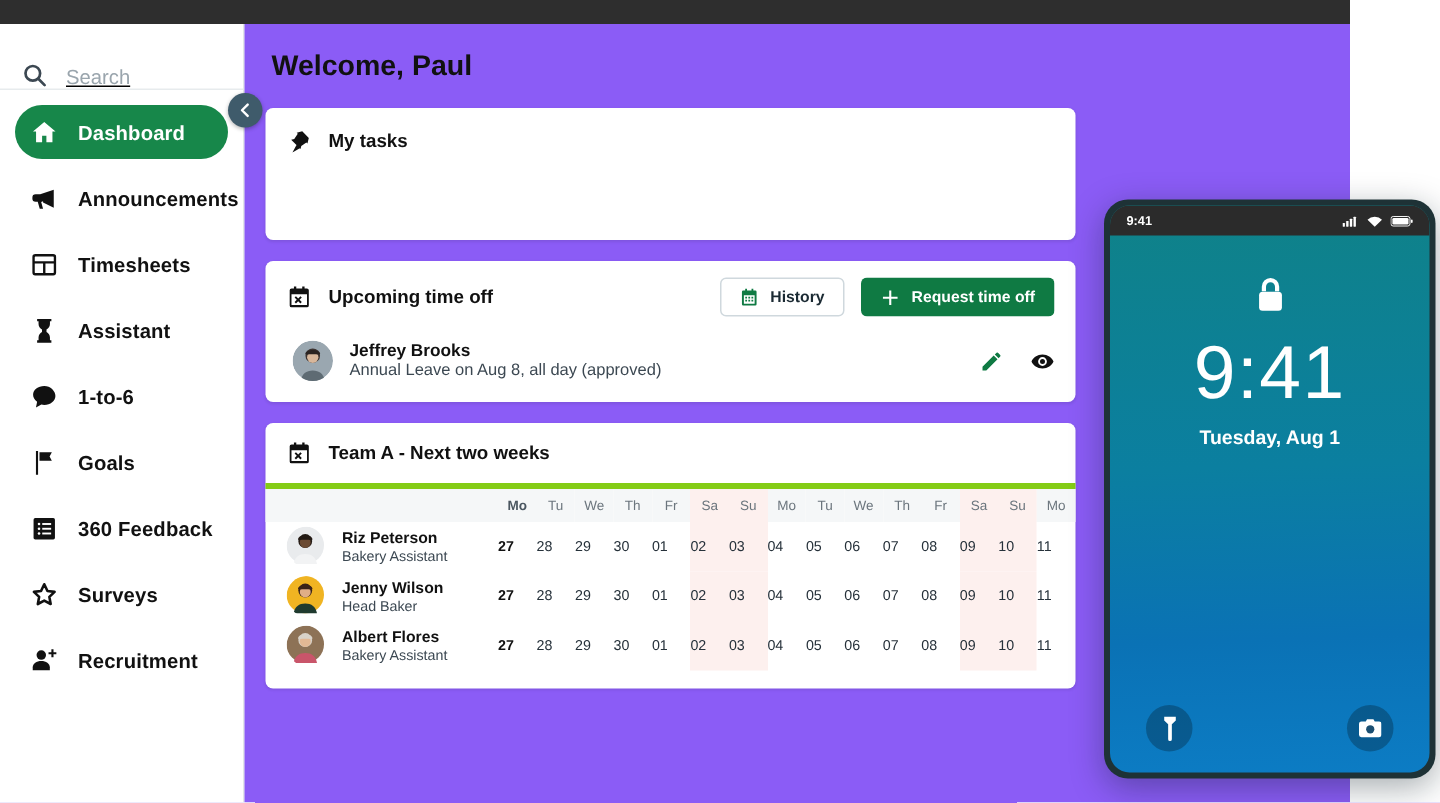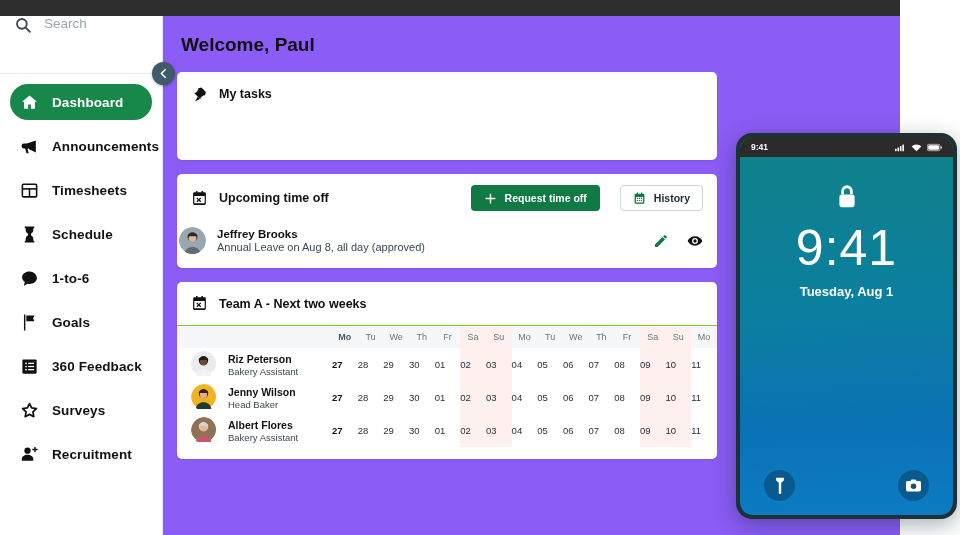--- a/index.html
+++ b/index.html
@@ -20,23 +20,24 @@
     position: absolute; left:0; top:0; width: 900px; height: 16px;
     background: #2e2e2e;
   }
 
   
   .sidebar {
     position: absolute; left: 0; top: 16px; width: 163px; height: 519px;
     background: #ffffff; border-right: 1px solid #e2e6e8;
   }
   .search-row {
-    display: flex; align-items: flex-start; height: 58px;
+    display: flex; align-items: flex-end; height: 44px;
     padding: 0 14px; gap: 12px;
     border-bottom: 1px solid #e7ebed;
+    text-decoration: underline;
   }
   .search-icon { width: 18px; height: 18px; flex: 0 0 18px; color:#3c4852; }
   .search-input {
     border: none; outline: none; background: transparent;
     font-family: "Liberation Sans", sans-serif; font-size: 13.5px;
     color: #3c4852; width: 100%;
   }
   .search-input::placeholder { color: #9aa5ad; }
 
   .nav { padding: 10px 10px 0 10px; }
@@ -92,32 +93,32 @@
   }
   .btn-primary { background: #0f7a43; color: #fff; }
   .btn-outline { background: #fff; color: #1b2a33; border: 1px solid #cfd8dd; }
   .btn .bico { width: 13px; height: 13px; display:flex;align-items:center;justify-content:center; }
   .btn-outline .bico { color: #0f7a43; }
 
   .tasks-body { height: 44px; }
 
   .timeoff-row {
     display: flex; align-items: center; gap: 11px;
-    padding: 5px 14px 14px 2px;
+    padding: 5px 14px 14px 18px;
   }
   .avatar { width: 27px; height: 27px; border-radius: 50%; flex: 0 0 27px; overflow: hidden; position: relative; }
   .person-name { font-size: 11.5px; font-weight: 700; color: #111; }
   .person-sub { font-size: 11px; color: #3c4852; margin-top: 1px; }
   .row-actions { margin-left: auto; display: flex; align-items: center; gap: 18px; }
   .act-ico { width: 16px; height: 16px; cursor: pointer; display:flex;align-items:center;justify-content:center; }
   .act-edit { color: #0f7a43; }
   .act-eye { color: #111; }
 
   
-  .team-card .card-head { border-bottom: 1px solid #84cc16; }
+  .team-card .card-head { border-bottom: 4px solid #84cc16; }
   .team-table { width: 100%; border-collapse: collapse; table-layout: fixed; }
   .team-table th, .team-table td { padding: 0; }
   .th-blank { width: 155px; }
   .team-table thead tr { background: #f5f7f8; height: 22px; }
   .team-table thead th {
     font-size: 9px; font-weight: 700; color: #4a5660; text-align: center;
   }
   .team-table thead th.dim { font-weight: 400; color: #6b757d; }
   .team-table tbody td { text-align: left; font-size: 9.5px; color: #26313a; height: 33px; }
   .team-table tbody td.today { font-weight: 700; color:#111; }
@@ -222,21 +223,21 @@
           </span>
           <span class="lbl">Timesheets</span>
         </div>
 
         <div class="nav-item">
           <span class="ico">
             <svg viewBox="0 0 24 24" width="19" height="19" fill="currentColor">
                 <path d="M6 2h12v2h-1.2v2.4c0 2-1.2 3.7-2.9 4.6v2c1.7.9 2.9 2.6 2.9 4.6V20H18v2H6v-2h1.2v-2.4c0-2 1.2-3.7 2.9-4.6v-2C8.4 10.1 7.2 8.4 7.2 6.4V4H6V2z"></path>
               </svg>
           </span>
-          <span class="lbl">Schedule</span>
+          <span class="lbl">Assistant</span>
         </div>
 
         <div class="nav-item">
           <span class="ico">
             <svg viewBox="0 0 24 24" width="19" height="19" fill="currentColor">
                 <path d="M12 3C6.8 3 2.6 6.3 2.6 10.4c0 2.3 1.3 4.4 3.4 5.8L5 21l4.6-2.4c.8.2 1.6.3 2.4.3 5.2 0 9.4-3.3 9.4-7.5S17.2 3 12 3z"></path>
               </svg>
           </span>
           <span class="lbl">1-to-6</span>
         </div>
@@ -320,35 +321,35 @@
 
           <div class="card">
             <div class="card-head">
               <span class="ico">
                 <svg viewBox="0 0 24 24" width="17" height="17" fill="currentColor">
                     <path d="M7 1.4v1.8H4.8A1.8 1.8 0 0 0 3 5v14.2A1.8 1.8 0 0 0 4.8 21h14.4a1.8 1.8 0 0 0 1.8-1.8V5a1.8 1.8 0 0 0-1.8-1.8H17V1.4h-2.2v1.8H9.2V1.4H7zm-2.3 7.2h14.6v10.2H4.7V8.6zm4.2 1.9-1.3 1.3 2.1 2.1-2.1 2.1 1.3 1.3 2.1-2.1 2.1 2.1 1.3-1.3-2.1-2.1 2.1-2.1-1.3-1.3-2.1 2.1-2.1-2.1z"></path>
                   </svg>
               </span>
               <span class="card-title">Upcoming time off</span>
               <span class="spacer"></span>
+              <button class="btn btn-outline" style="margin-left:9px">
+                <span class="bico">
+                  <svg viewBox="0 0 24 24" width="13" height="13" fill="currentColor">
+                      <path d="M7 1v2H4.6A1.6 1.6 0 0 0 3 4.6V20a1.6 1.6 0 0 0 1.6 1.6h14.8A1.6 1.6 0 0 0 21 20V4.6A1.6 1.6 0 0 0 19.4 3H17V1h-2.2v2H9.2V1H7zm-1.6 8h13.2v10.4H5.4V9zm1.7 1.8v2h2.2v-2H7.1zm3.8 0v2h2.2v-2h-2.2zm3.8 0v2h2.2v-2h-2.2zM7.1 14.6v2h2.2v-2H7.1zm3.8 0v2h2.2v-2h-2.2zm3.8 0v2h2.2v-2h-2.2z"></path>
+                    </svg>
+                </span>
+                <span>History</span>
+              </button>
               <button class="btn btn-primary">
                 <span class="bico">
                   <svg viewBox="0 0 24 24" width="13" height="13" fill="currentColor">
                       <path d="M10.7 3h2.6v7.7H21v2.6h-7.7V21h-2.6v-7.7H3v-2.6h7.7z"></path>
                     </svg>
                 </span>
                 <span>Request time off</span>
-              </button>
-              <button class="btn btn-outline" style="margin-left:9px">
-                <span class="bico">
-                  <svg viewBox="0 0 24 24" width="13" height="13" fill="currentColor">
-                      <path d="M7 1v2H4.6A1.6 1.6 0 0 0 3 4.6V20a1.6 1.6 0 0 0 1.6 1.6h14.8A1.6 1.6 0 0 0 21 20V4.6A1.6 1.6 0 0 0 19.4 3H17V1h-2.2v2H9.2V1H7zm-1.6 8h13.2v10.4H5.4V9zm1.7 1.8v2h2.2v-2H7.1zm3.8 0v2h2.2v-2h-2.2zm3.8 0v2h2.2v-2h-2.2zM7.1 14.6v2h2.2v-2H7.1zm3.8 0v2h2.2v-2h-2.2zm3.8 0v2h2.2v-2h-2.2z"></path>
-                    </svg>
-                </span>
-                <span>History</span>
               </button>
             </div>
 
             <div class="timeoff-row">
               <span class="avatar">
                 <svg viewBox="0 0 40 40" width="27" height="27">
                   <circle cx="20" cy="20" r="20" fill="#9aa7b0"></circle>
                   <circle cx="20" cy="15" r="7.2" fill="#3c3330"></circle>
                   <circle cx="20" cy="16.5" r="5.6" fill="#d8b79b"></circle>
                   <path d="M12.8 12.5c1.2-4 13.2-4.3 14.4 0 .6 2-1.8 1.1-7.2 1.1s-7.8.9-7.2-1.1z" fill="#2b2422"></path>

